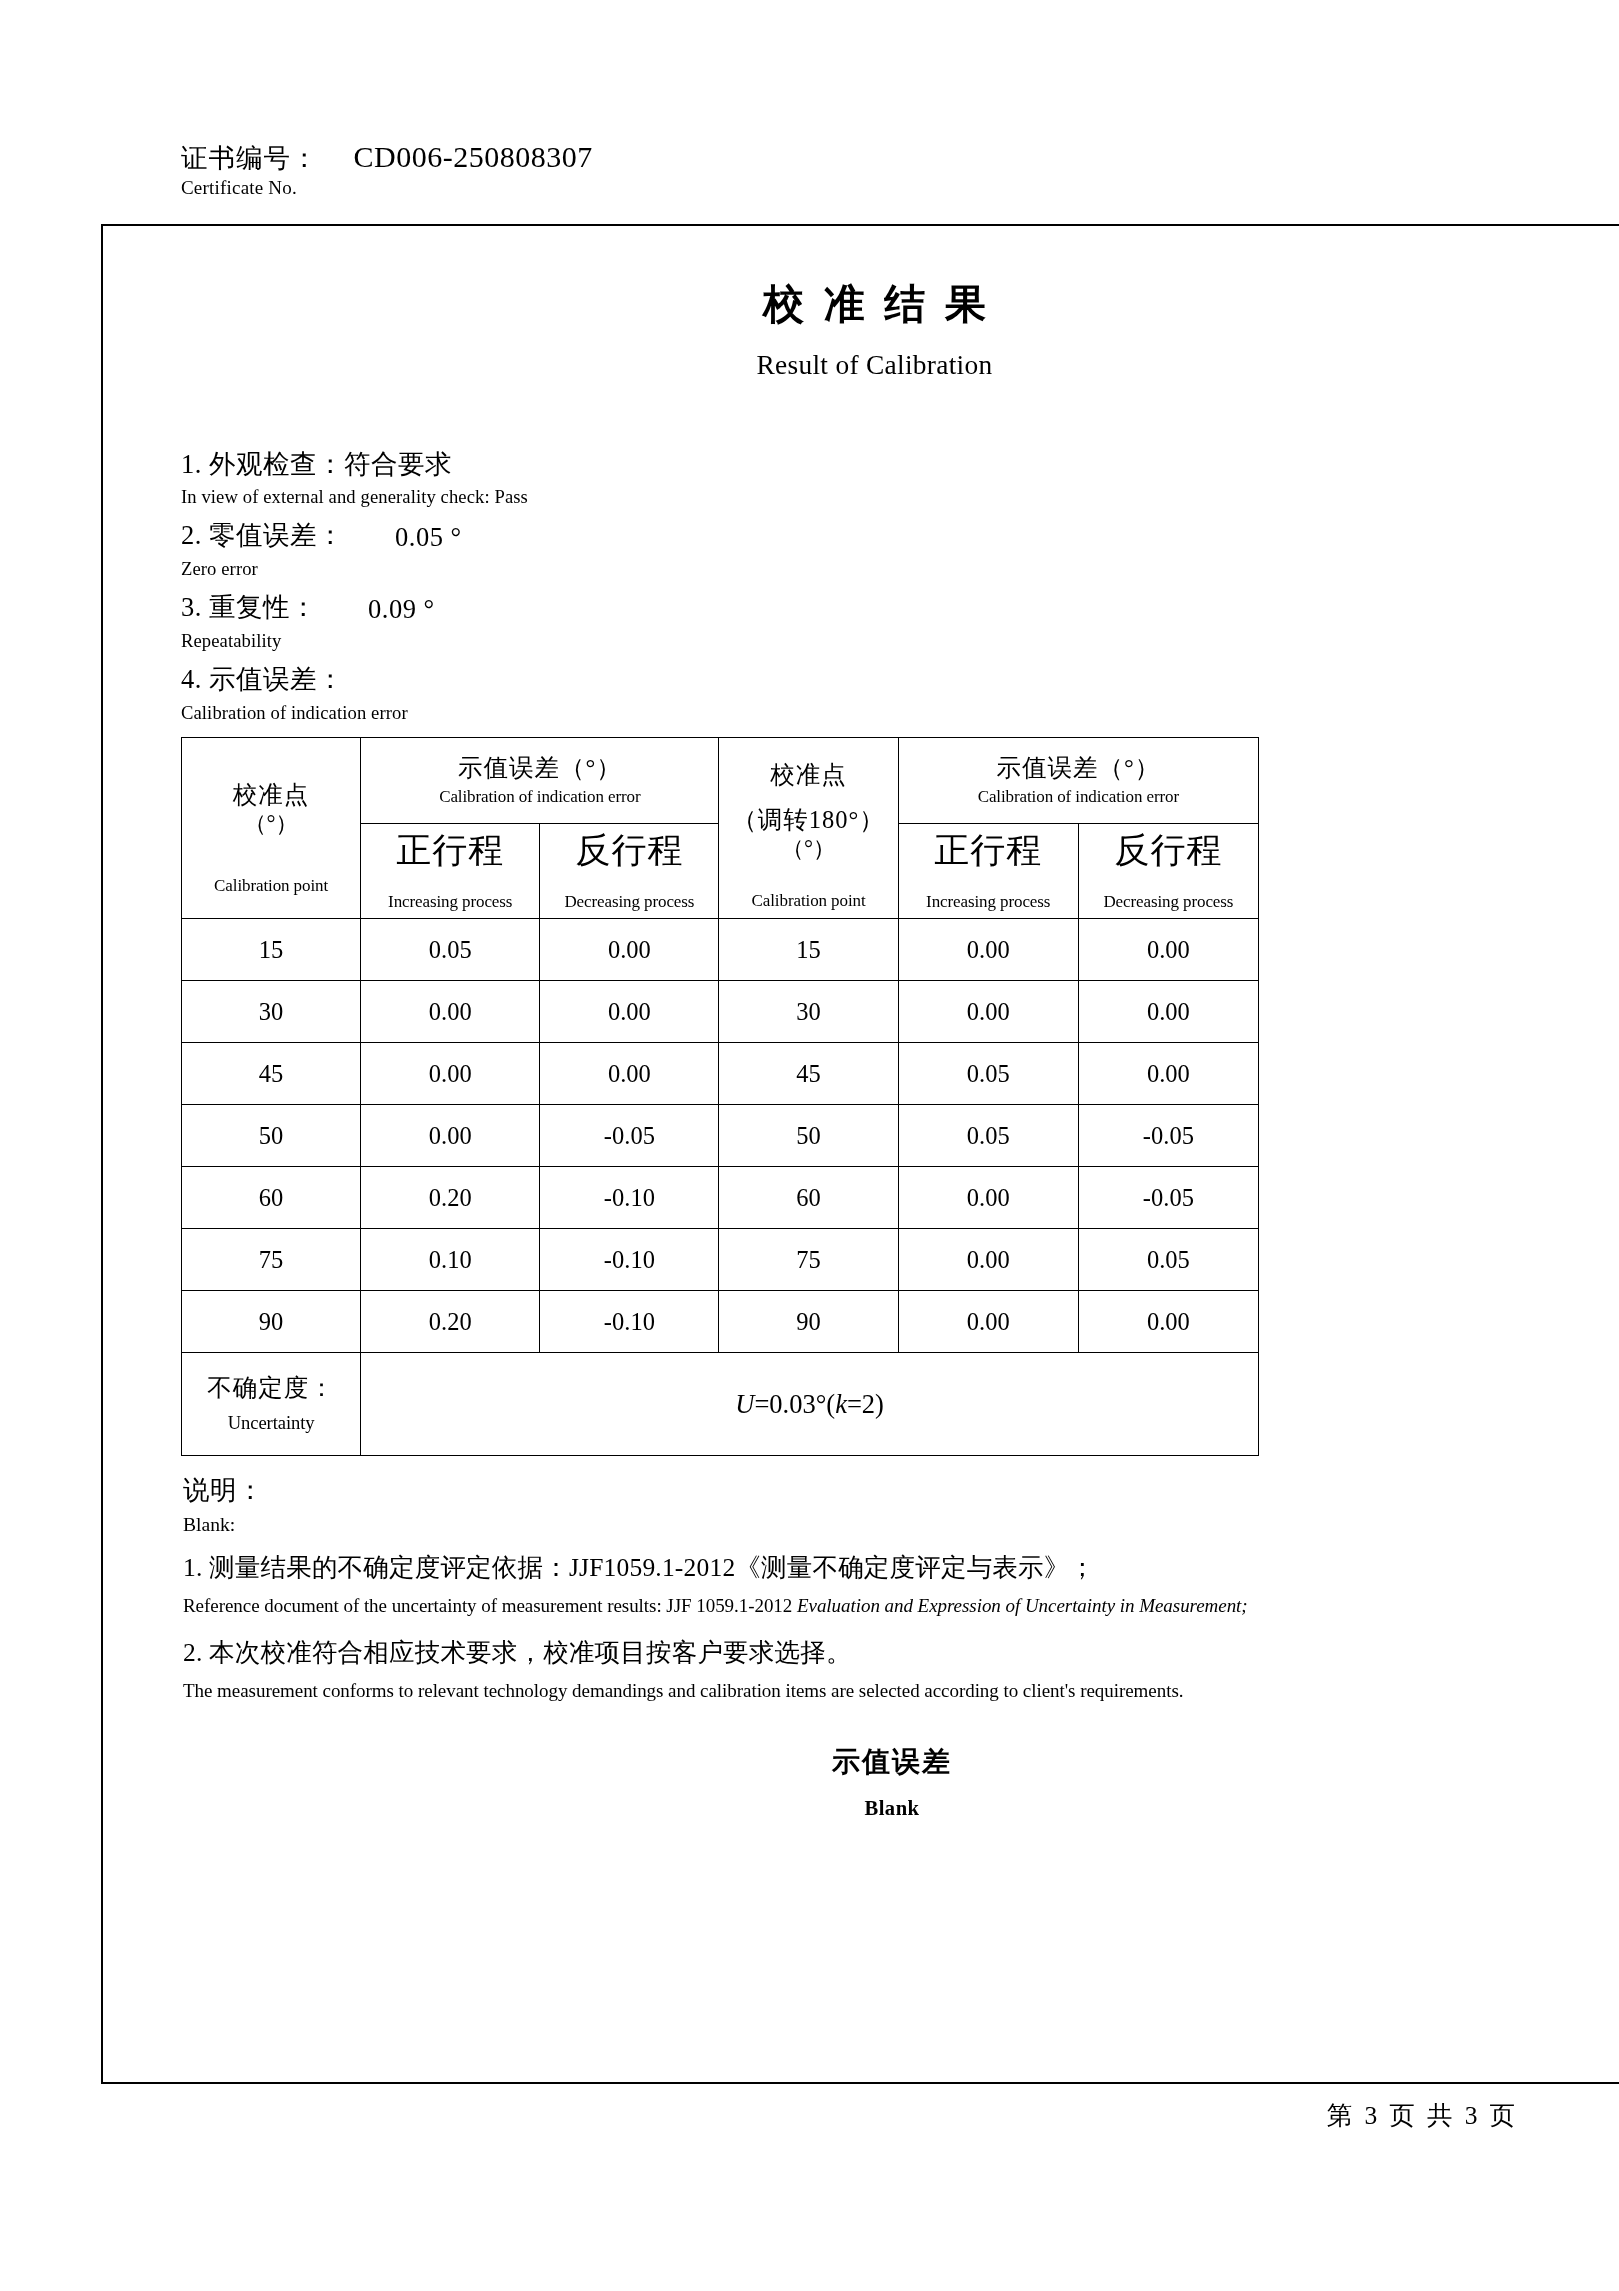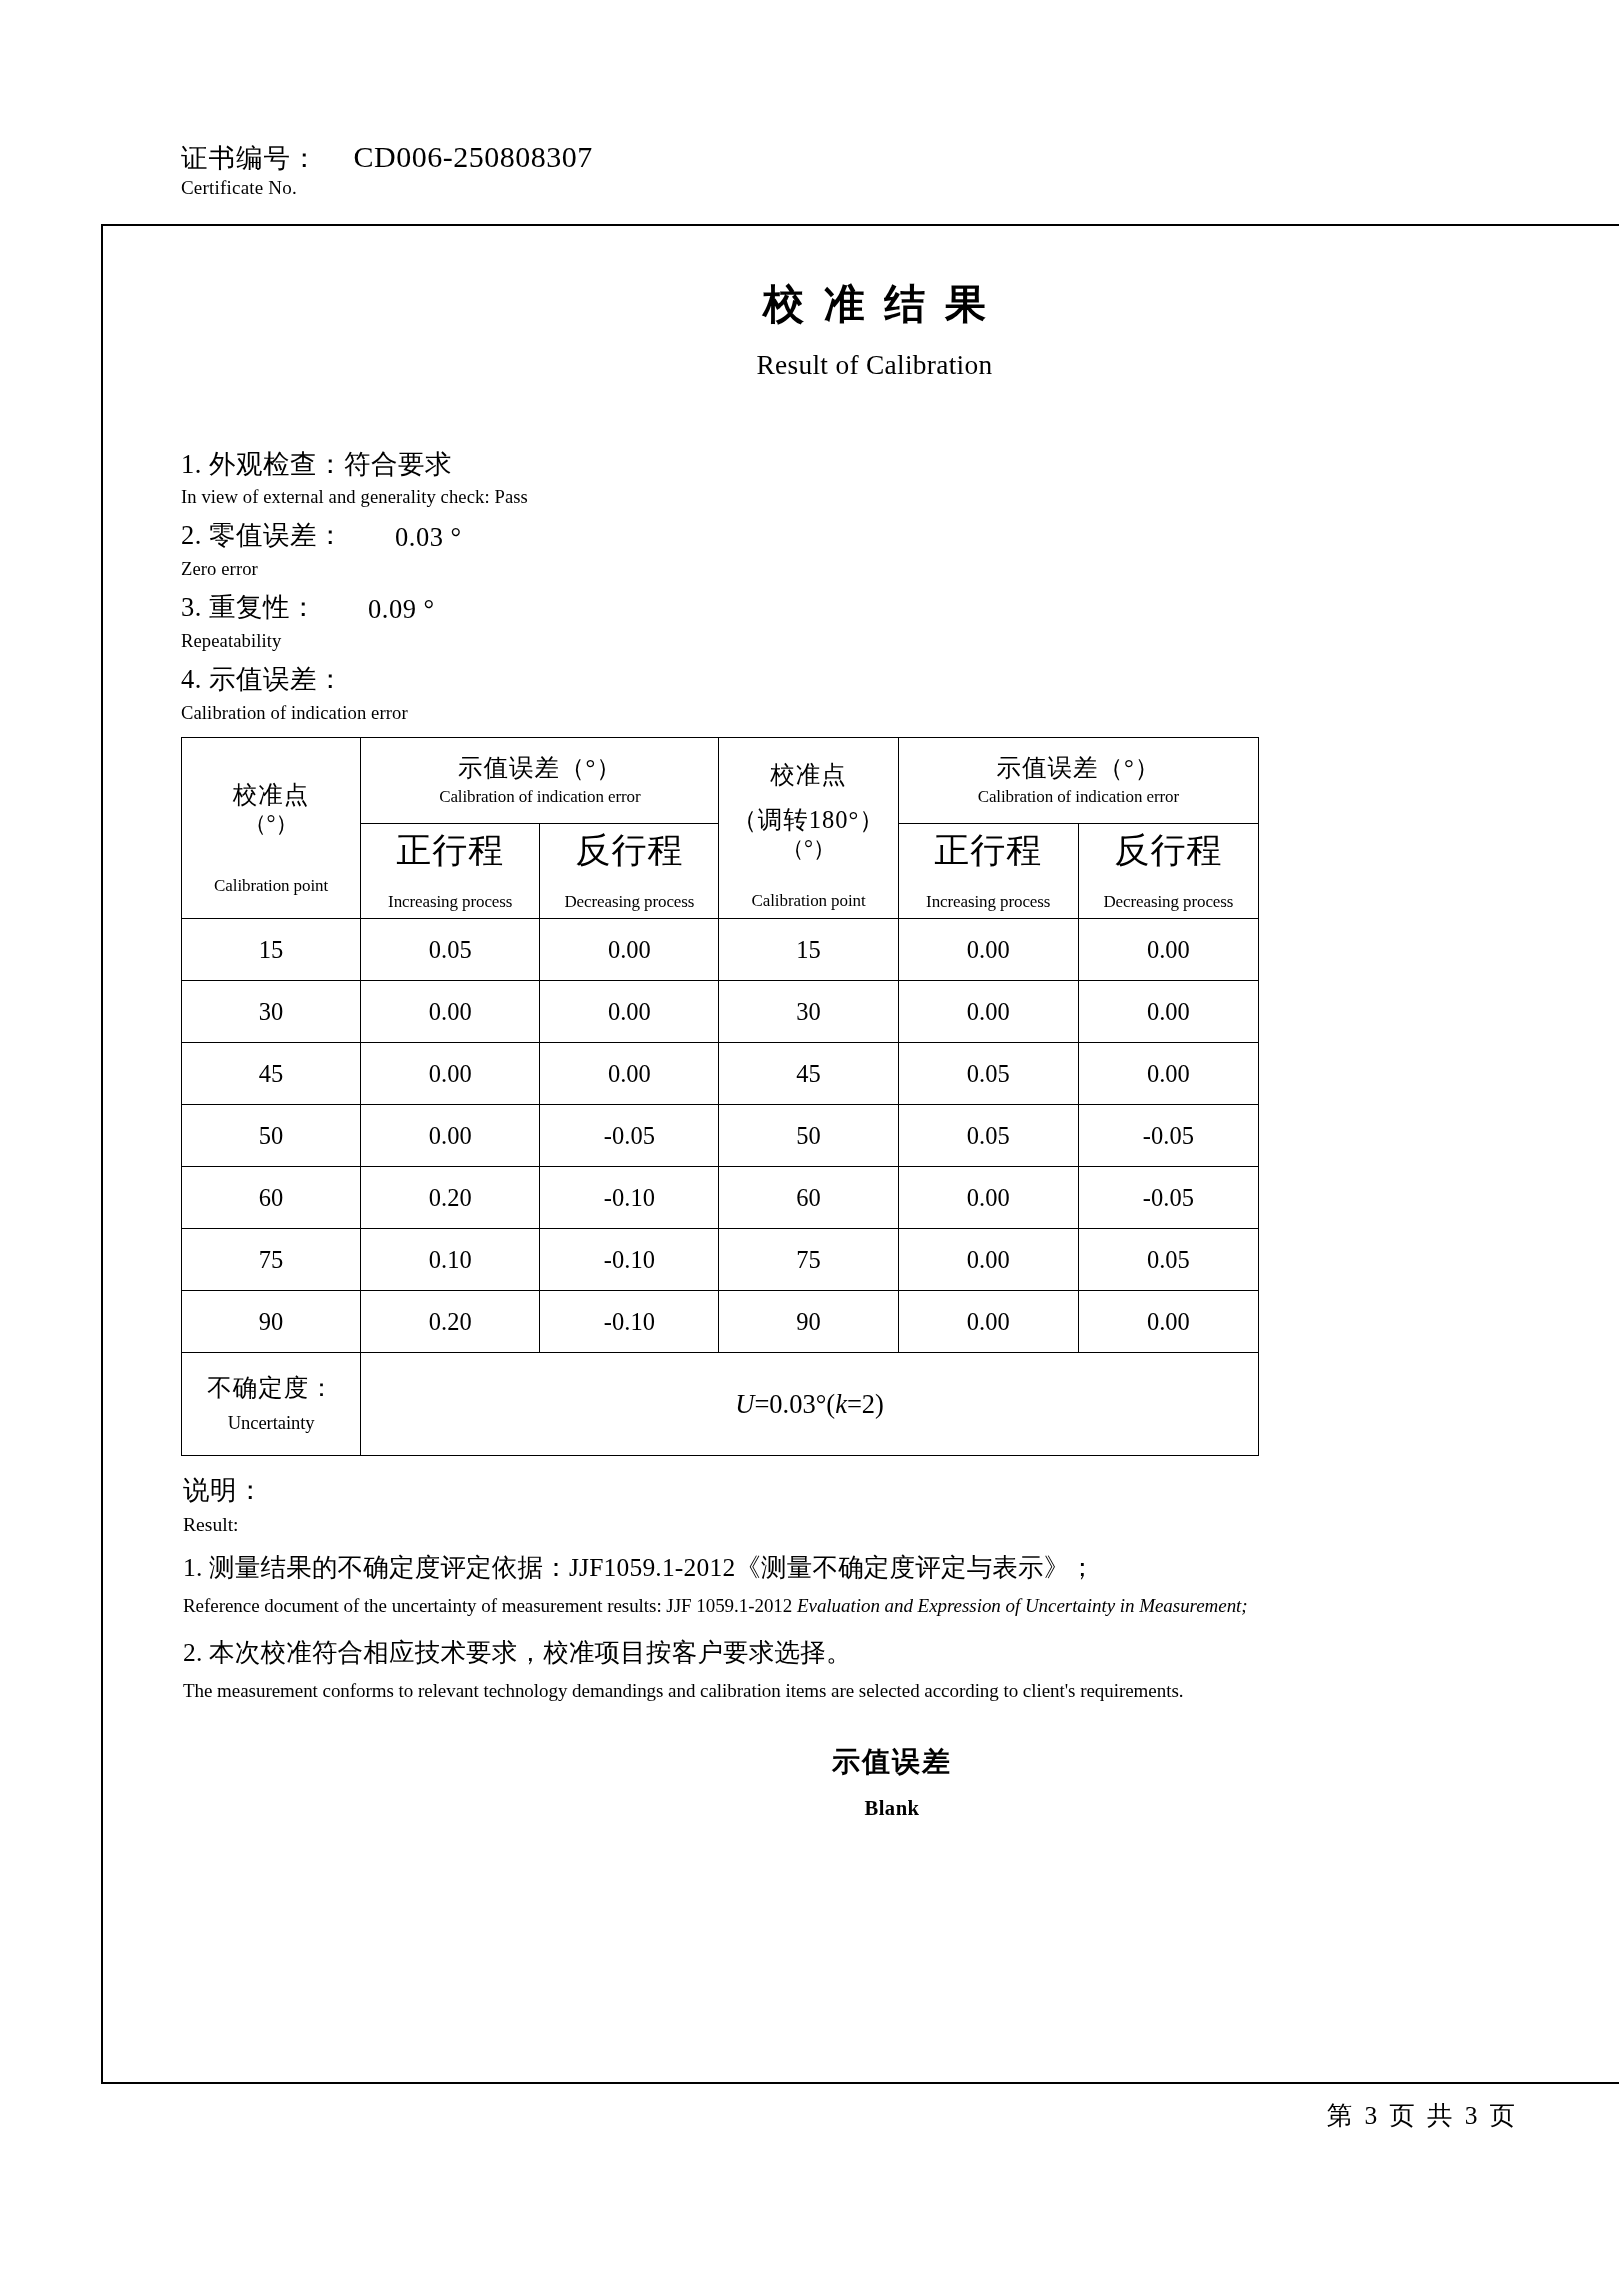--- a/index.html
+++ b/index.html
@@ -254,21 +254,21 @@
 
     <div class="items">
 
       <div class="item-cn">
         <span>1. 外观检查：符合要求</span>
       </div>
       <div class="item-en">In view of external and generality check:  Pass</div>
 
       <div class="item-cn">
         <span>2. 零值误差：</span>
-        <span class="val">0.03 °</span>
+        <span class="val">0.05 °</span>
       </div>
       <div class="item-en">Zero error</div>
 
       <div class="item-cn">
         <span>3. 重复性：</span>
         <span class="val">0.09 °</span>
       </div>
       <div class="item-en">Repeatability</div>
 
       <div class="item-cn">
@@ -388,21 +388,21 @@
               <div class="hdr-cn">不确定度：</div>
               <div class="hdr-en">Uncertainty</div>
             </td>
             <td class="unc-value" colspan="5"><span>U</span><span class="roman">=0.03°(</span><span>k</span><span class="roman">=2)</span></td>
           </tr>
         </tbody>
       </table>
 
       <div class="notes">
         <div class="notes-title-cn">说明：</div>
-        <div class="notes-title-en">Result:</div>
+        <div class="notes-title-en">Blank:</div>
 
         <div class="note-cn">1. 测量结果的不确定度评定依据：JJF1059.1-2012《测量不确定度评定与表示》；</div>
         <div class="note-en"><span>Reference document of the uncertainty of measurement results: JJF 1059.1-2012 </span><i>Evaluation and Expression of Uncertainty in Measurement;</i></div>
 
         <div class="note-cn">2. 本次校准符合相应技术要求，校准项目按客户要求选择。</div>
         <div class="note-en"><span>The measurement conforms to relevant technology demandings and calibration items are selected according to client's requirements.</span></div>
       </div>
 
       <div class="blank-cn">示值误差</div>
       <div class="blank-en">Blank</div>

